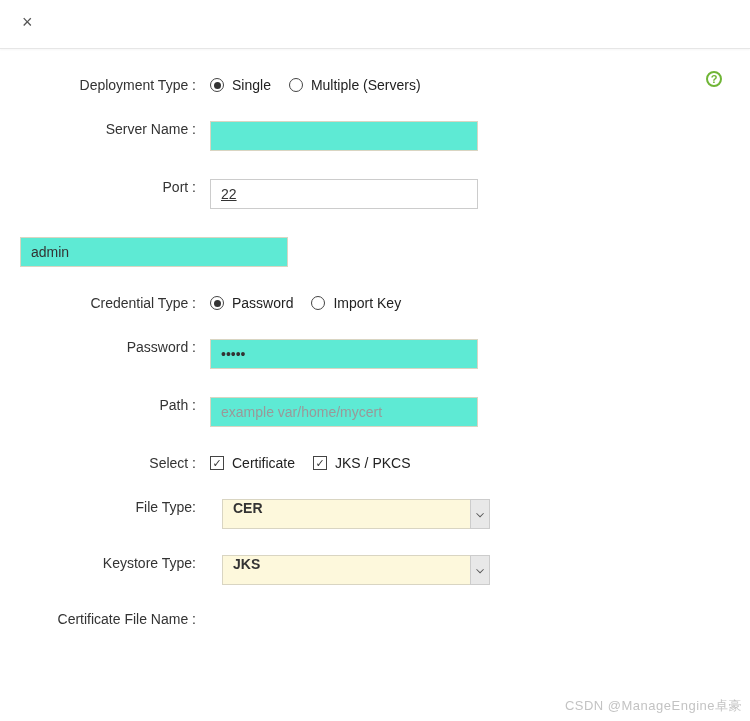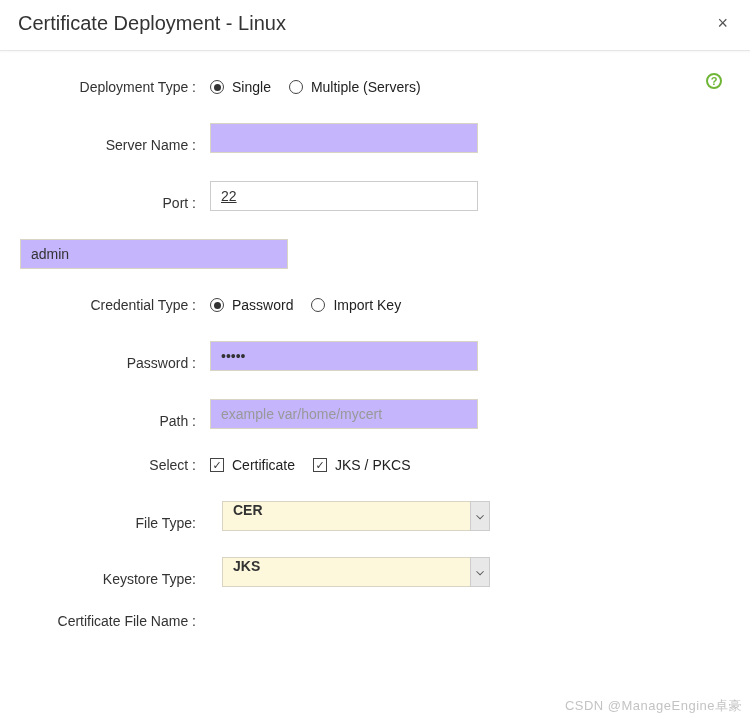--- a/index.html
+++ b/index.html
@@ -50,21 +50,21 @@
       display: flex;
       align-items: center;
       justify-content: center;
       color: #6fb536;
       font-size: 11px;
       font-weight: bold;
       cursor: pointer;
     }
     .row {
       display: flex;
-      align-items: flex-end;
+      align-items: flex-start;
       margin-bottom: 28px;
     }
     .label {
       width: 190px;
       text-align: right;
       padding-right: 14px;
       color: #333;
       font-size: 14px;
     }
     .control {
@@ -104,21 +104,21 @@
       justify-content: center;
       background: #fff;
       font-size: 11px;
       line-height: 1;
       color: #333;
     }
     .txt-input {
       width: 268px;
       height: 30px;
       border: 1px solid #d9d5c2;
-      background: #c4b5fd;
+      background: #5eead4;
       padding: 0 10px;
       font-size: 14px;
       color: #333;
       outline: none;
     }
     .txt-input.white {
       background: #fff;
       border: 1px solid #ccc;
       text-decoration: underline;
     }
@@ -167,21 +167,20 @@
     }
     .row.tight {
       margin-bottom: 26px;
       gap: 12px;
     }
   </style>
 </head>
 <body>
 
 <div class="header">
-  <div class="title">Certificate Deployment - Linux</div>
   <div class="close-icon">×</div>
 </div>
 
 <div class="form-area">
   <div class="help-icon">?</div>
 
   <div class="row">
     <div class="label">Deployment Type :</div>
     <div class="control">
       <div class="radio-wrap">

